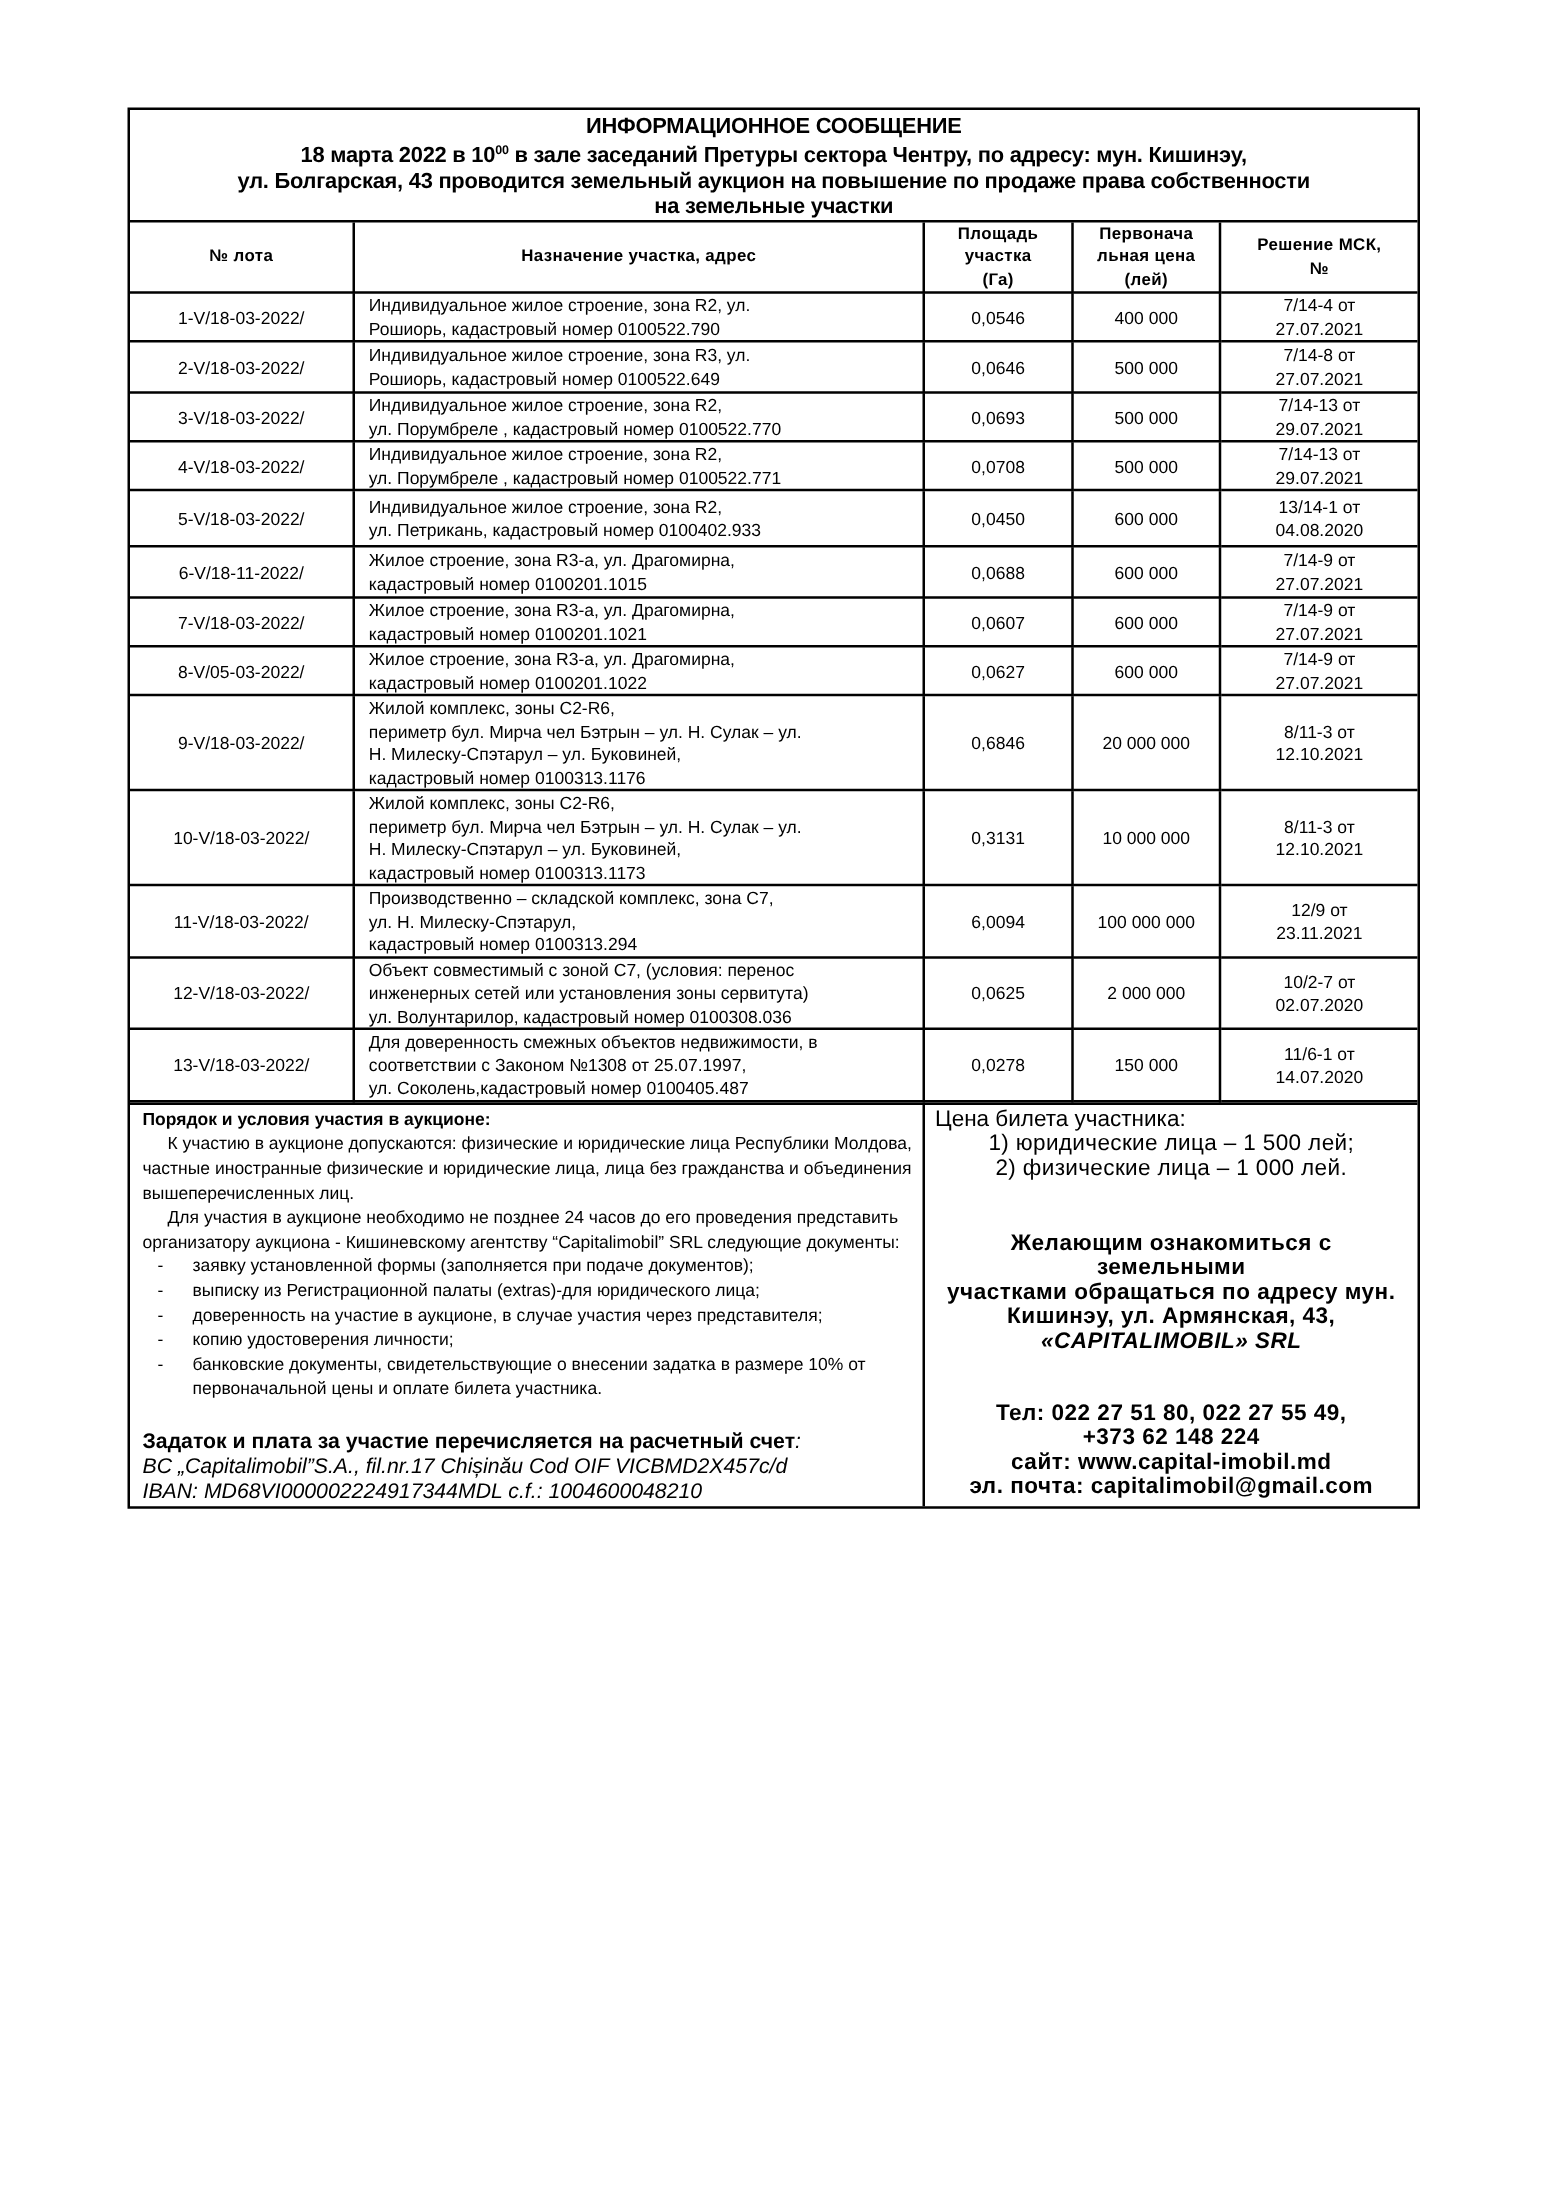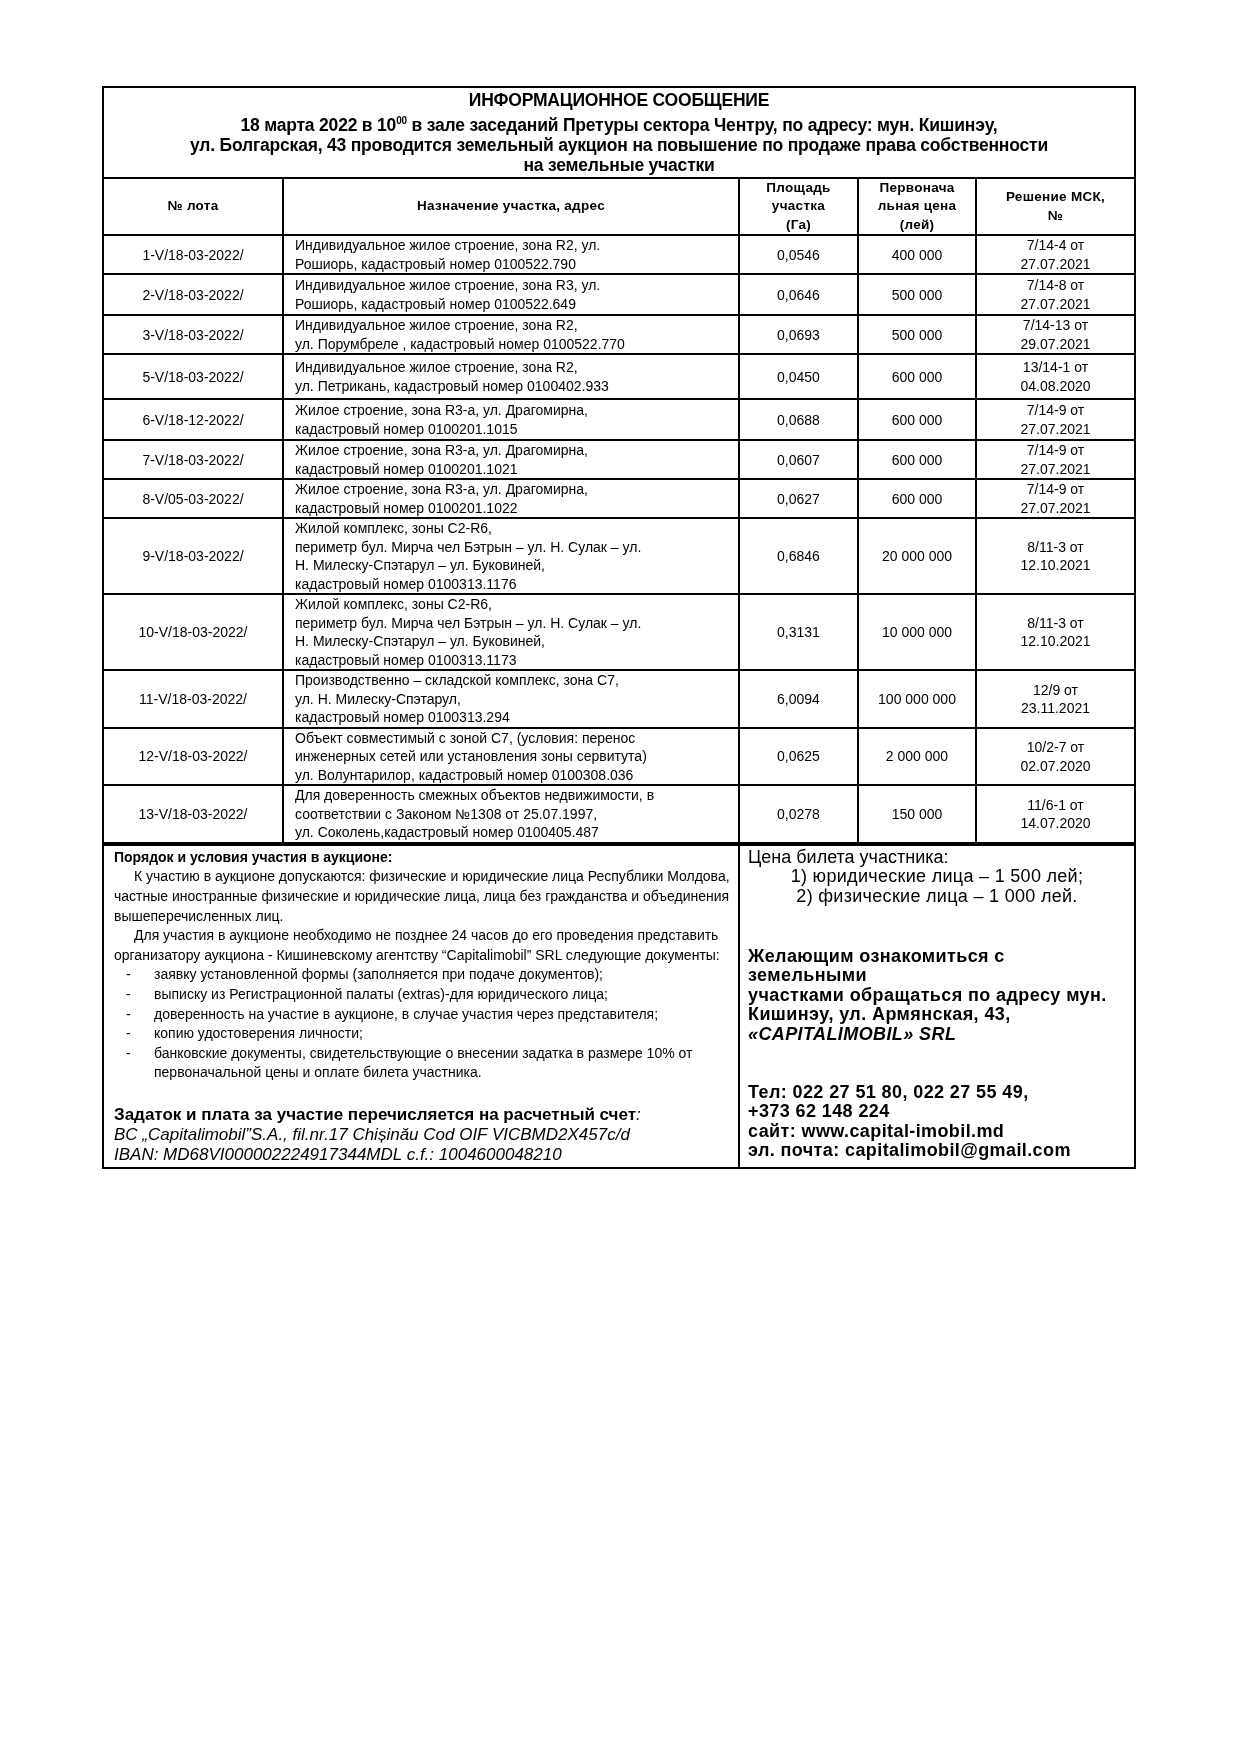--- a/index.html
+++ b/index.html
@@ -19,21 +19,21 @@
   .bl { width:636px; border-right:2px solid #000; box-sizing:border-box; padding:2px 6px 2px 10px; font-size:14px; line-height:19.6px; }
   .br { flex:1; padding:2px 8px; font-size:18px; line-height:19.6px; }
   .bl .t { font-weight:bold; }
   .bl p { margin:0; text-indent:20px; }
   .bl ul { list-style:none; margin:0; padding:0 0 0 12px; }
   .bl li { position:relative; padding-left:28px; }
   .bl li::before { content:"-"; position:absolute; left:0; }
   .pay-title { font-weight:bold; font-size:17px; margin-top:22px; line-height:20px; }
   .pay-line { font-style:italic; font-size:17px; line-height:20px; }
   .ticket-items { text-align:center; letter-spacing:0.3px; }
-  .contact { font-weight:bold; letter-spacing:0.4px; }
+  .contact { text-align:center; font-weight:bold; letter-spacing:0.4px; }
   .contact .it { font-style:italic; }
   .gap1 { height:40px; }
   .gap2 { height:38px; }
 </style>
 </head>
 <body>
 
 <div class="sheet">
   <div class="head">
     <div>ИНФОРМАЦИОННОЕ СООБЩЕНИЕ</div>
@@ -103,35 +103,48 @@
             <div>Индивидуальное жилое строение, зона R2,</div>
             <div>ул. Порумбреле , кадастровый номер 0100522.770</div>
           </td>
           <td class="c">0,0693</td>
           <td class="c">500 000</td>
           <td class="c">
             <div>7/14-13 от</div>
             <div>29.07.2021</div>
           </td>
         </tr>
+        <tr style="height: 37px;">
+          <td class="c">4-V/18-03-2022/</td>
+          <td class="desc">
+            <div>Индивидуальное жилое строение, зона R2,</div>
+            <div>ул. Порумбреле , кадастровый номер 0100522.771</div>
+          </td>
+          <td class="c">0,0708</td>
+          <td class="c">500 000</td>
+          <td class="c">
+            <div>7/14-13 от</div>
+            <div>29.07.2021</div>
+          </td>
+        </tr>
         <tr style="height: 45px;">
           <td class="c">5-V/18-03-2022/</td>
           <td class="desc">
             <div>Индивидуальное жилое строение, зона R2,</div>
             <div>ул. Петрикань, кадастровый номер 0100402.933</div>
           </td>
           <td class="c">0,0450</td>
           <td class="c">600 000</td>
           <td class="c">
             <div>13/14-1 от</div>
             <div>04.08.2020</div>
           </td>
         </tr>
         <tr style="height: 41px;">
-          <td class="c">6-V/18-12-2022/</td>
+          <td class="c">6-V/18-11-2022/</td>
           <td class="desc">
             <div>Жилое строение, зона R3-a,  ул. Драгомирна,</div>
             <div>кадастровый номер 0100201.1015</div>
           </td>
           <td class="c">0,0688</td>
           <td class="c">600 000</td>
           <td class="c">
             <div>7/14-9 от</div>
             <div>27.07.2021</div>
           </td>

